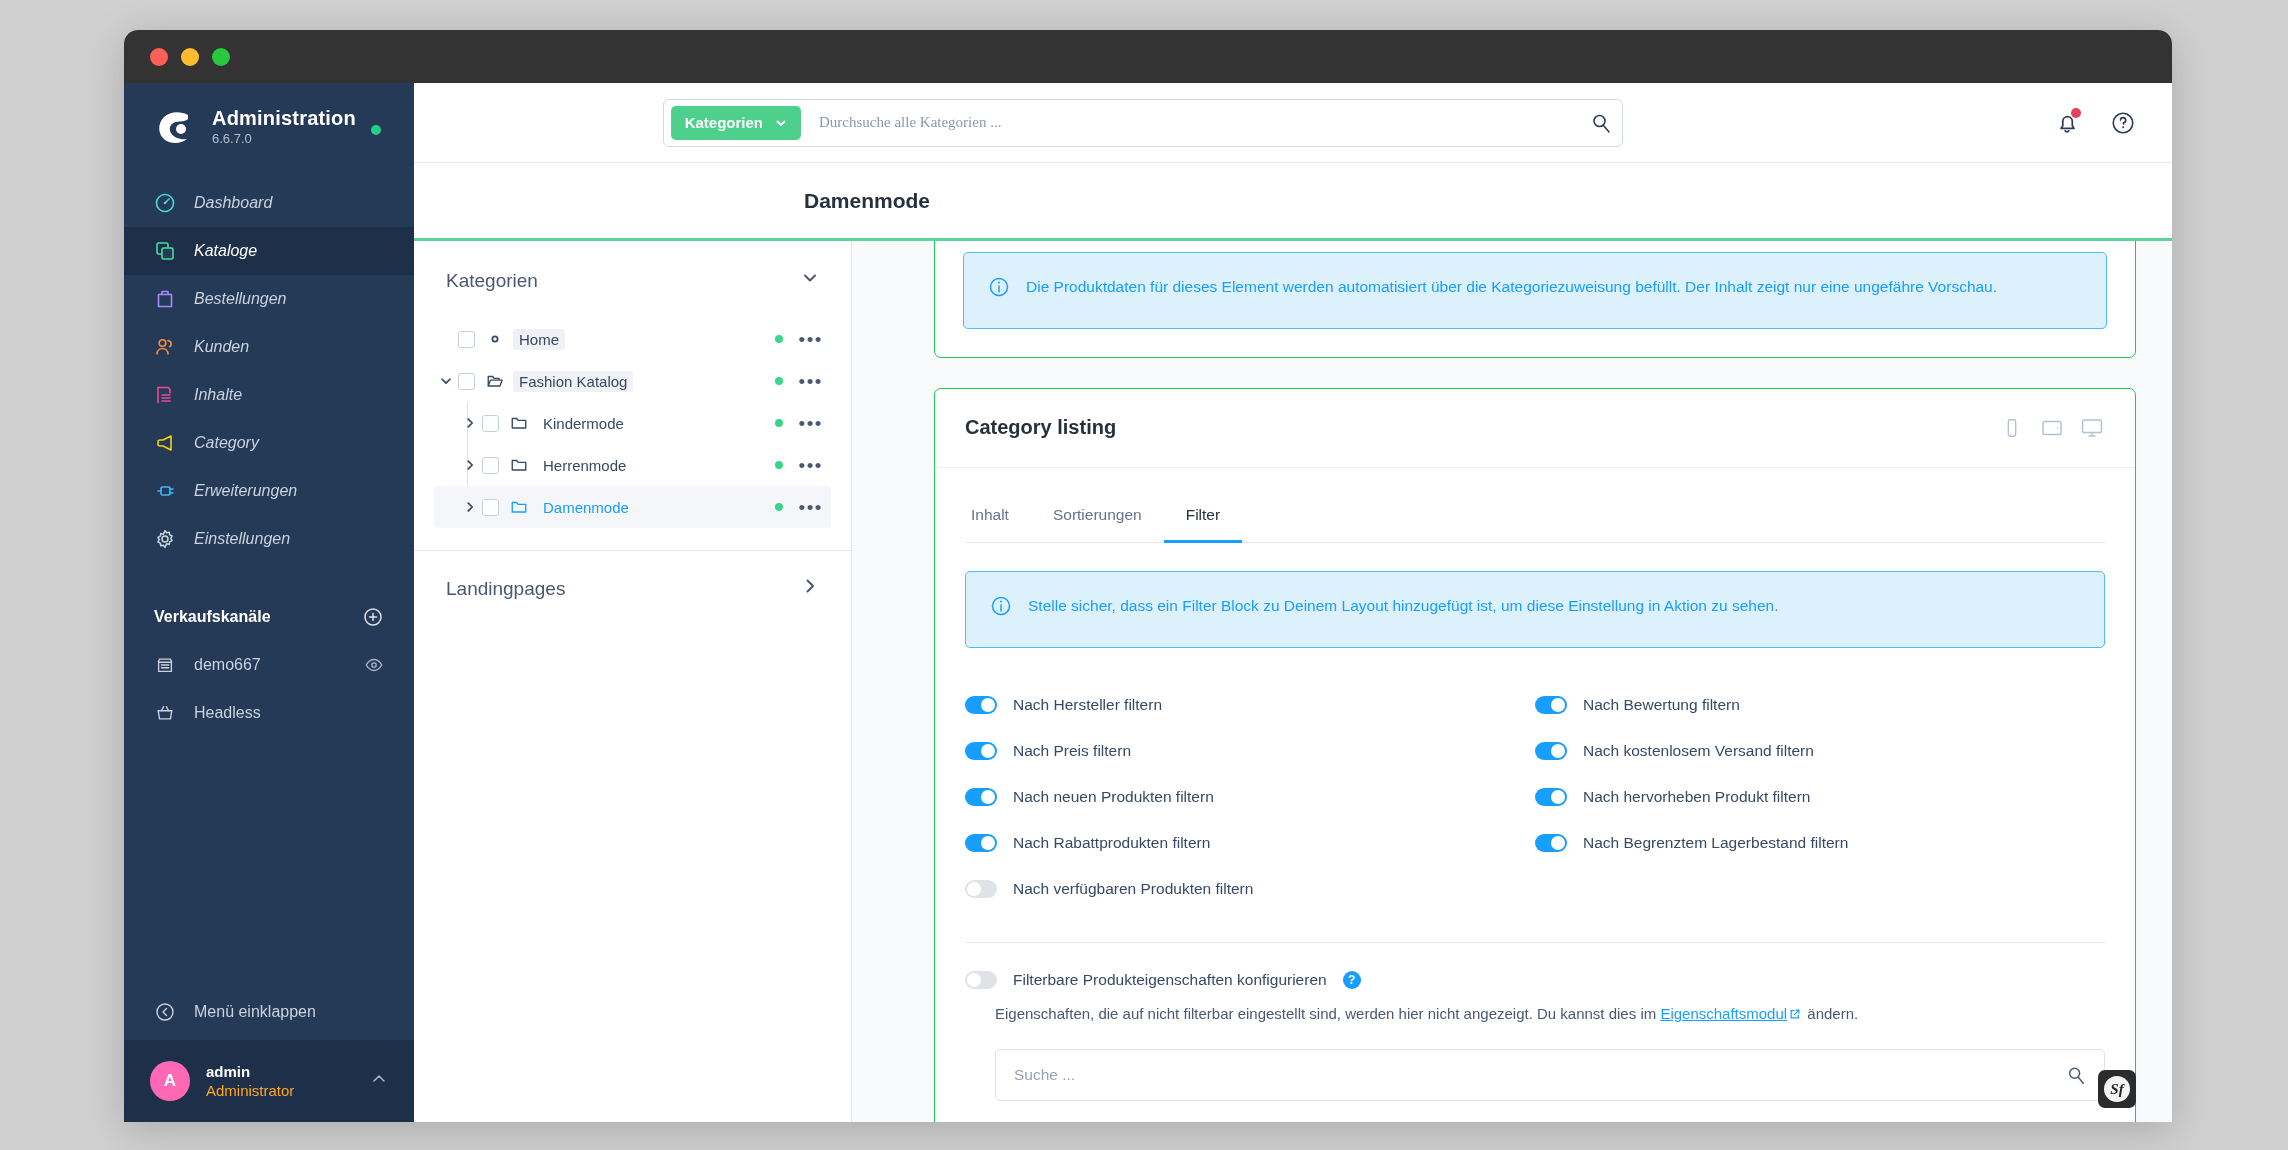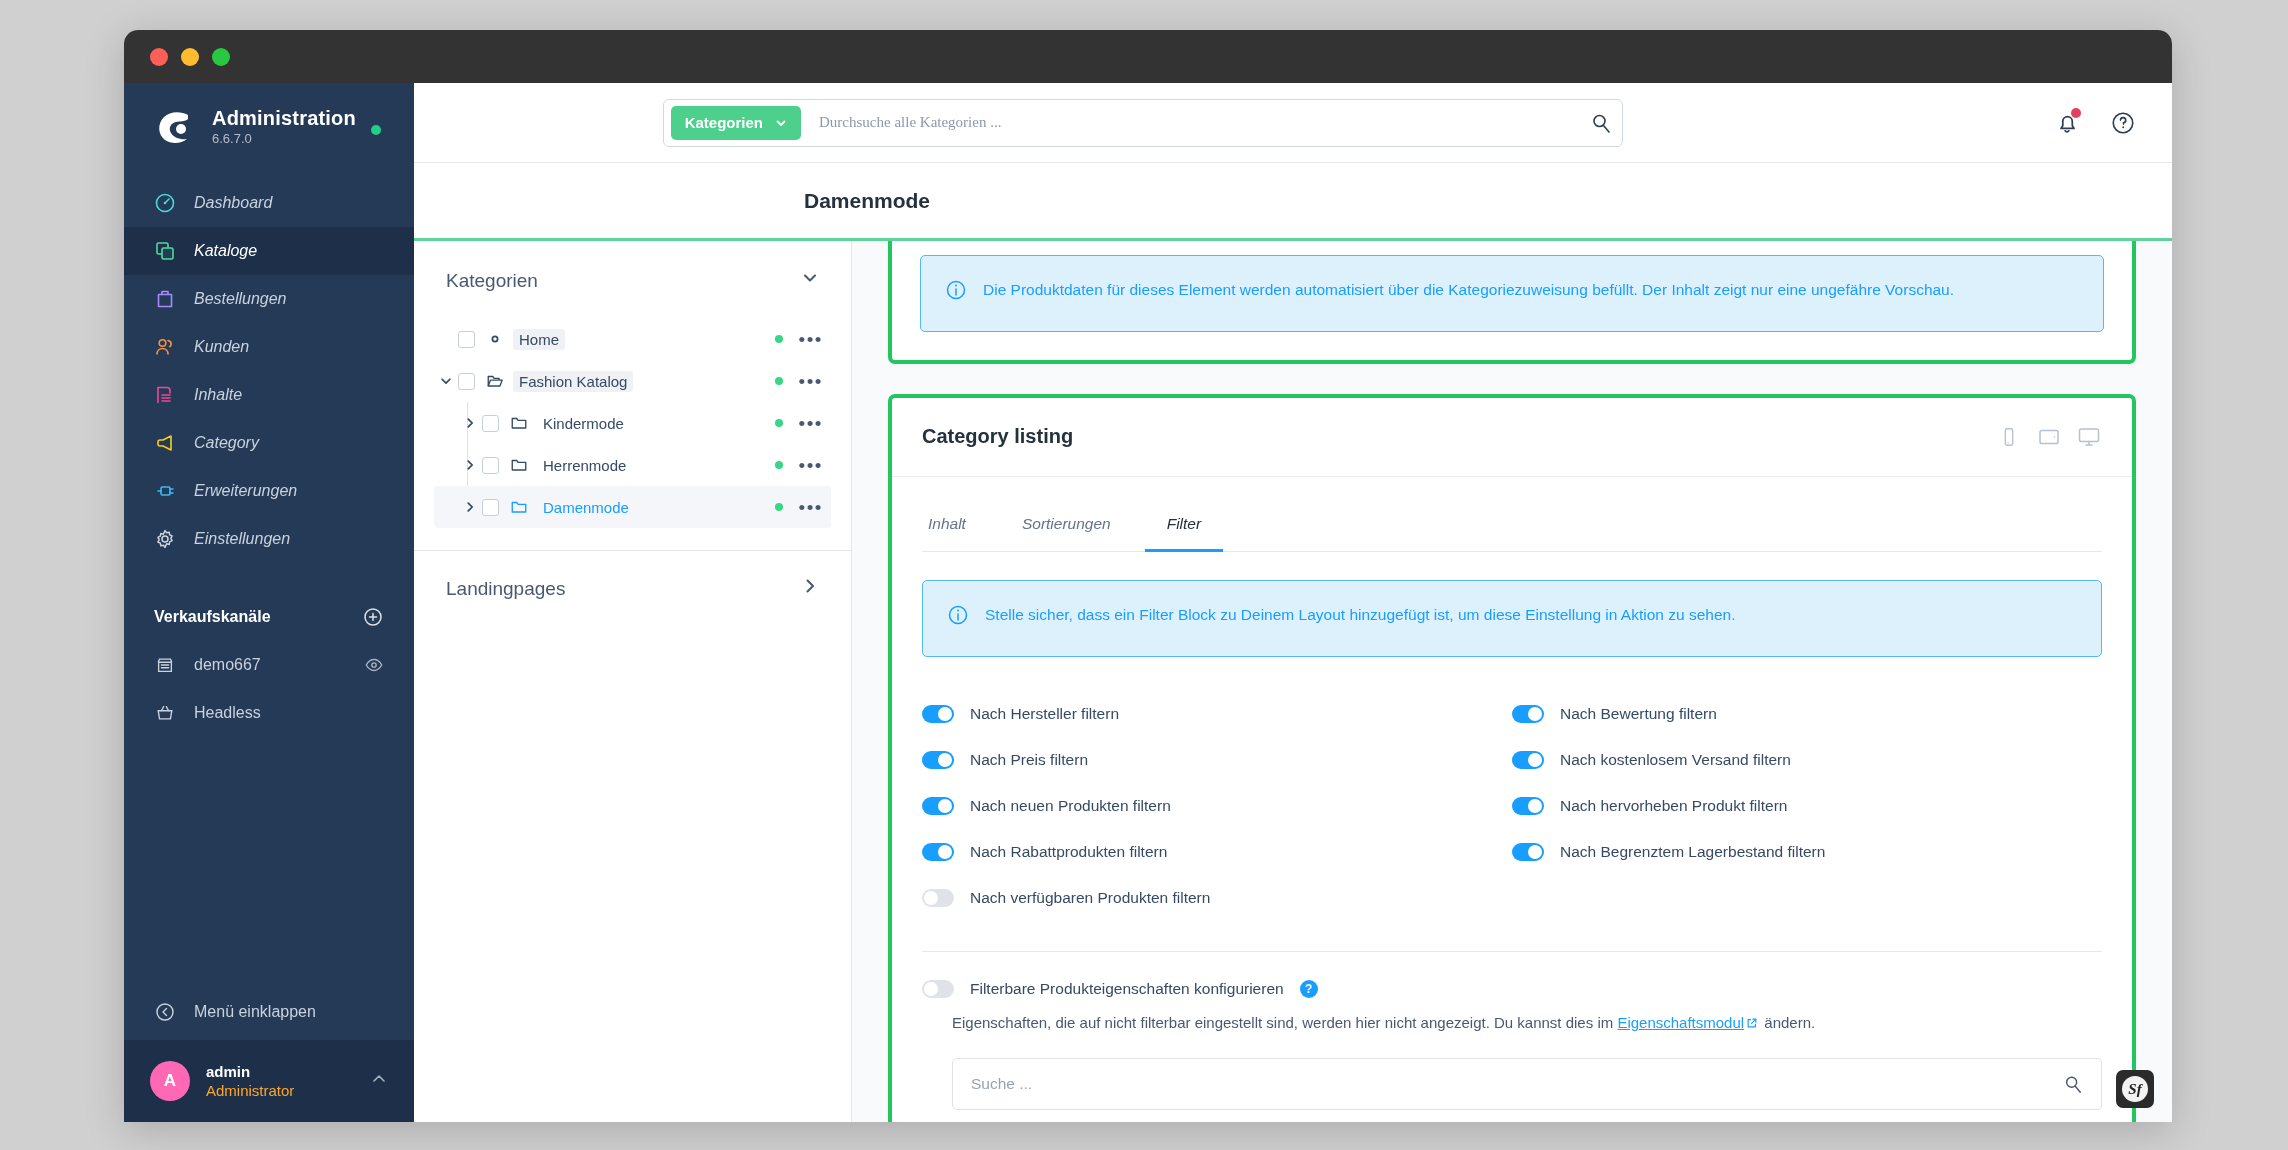--- a/index.html
+++ b/index.html
@@ -221,41 +221,42 @@
   .tp-divider { height:1px; background:#e4e7ed; margin: 12px 0 0 0; }
   .tp-sub {
     display:flex;align-items:center;justify-content:space-between;
     padding: 26px 32px; font-size: 19px; color:#4a5970; cursor:pointer;
   }
 
   
   .mainarea { flex:1; min-width:0; overflow:hidden; padding: 0 0 0 0; position:relative;}
   .mainpad { padding: 0 36px 0 36px; }
   .card {
-    background:#fff; border:4px solid #22c55e; border-radius:7px;
+    background:#fff; border:1px solid #22c55e; border-radius:7px;
     box-shadow: 0 1px 3px rgba(120,130,150,.07);
     margin-bottom: 30px;
+    margin-left: 46px;
   }
   .card.first { margin-top:-24px; padding: 34px 28px 28px 28px;}
   .alert {
     background:#ddf1fd; border:1px solid #52b9f7; border-radius:5px;
     display:flex; gap:16px; padding: 22px 24px;
     color:#189eff; font-size:15.5px; line-height:1.6;
   }
   .alert .ic { flex:0 0 22px; margin-top:1px;}
   .card-head {
     display:flex;align-items:center;justify-content:space-between;
     padding: 26px 30px 26px 30px;
     border-bottom:1px solid #e9edf2;
   }
   .card-title { font-size:20px; font-weight:bold; color:#25323d;}
   .devicegrp { display:flex; align-items:center; gap:14px;}
   .devbtn { width:26px;height:26px; cursor:pointer; display:flex;align-items:center;justify-content:center;}
   .card-body { padding: 30px 30px 0 30px;}
-  .tabs { display:flex; gap:12px; border-bottom:1px solid #e4e7ed;font-style:italic; }
+  .tabs { display:flex; gap:0; border-bottom:1px solid #e4e7ed; }
   .tab {
     padding: 8px 22px 16px 22px;
     font-size:15.5px; color:#64748b; cursor:pointer;
     border-bottom: 3px solid transparent;
     margin-bottom:-1px;
   }
   .tab:first-child{ padding-left: 6px;}
   .tab.active { color:#25323d; border-bottom-color:#189eff;}
   .togglegrid {
     display:grid; grid-template-columns: 1fr 1fr;
@@ -287,21 +288,21 @@
     height: 52px; border:1px solid #dfe3e8; border-radius:5px;
     display:flex;align-items:center; padding: 0 18px;
     background:#fff;
   }
   .searchfield input {
     flex:1;border:none;outline:none;font-size:15.5px;color:#4a5970;
     font-family:"Liberation Sans", sans-serif; background:transparent;
   }
   .searchfield input::placeholder{color:#98a2b3;}
   .sf-badge {
-    position:absolute; right:18px; bottom:14px;
+    position:absolute; right:36px; bottom:14px;
     width:38px;height:38px;border-radius:7px;background:#2b2b2b;
     display:flex;align-items:center;justify-content:center;
   }
   .sf-circle{width:26px;height:26px;border-radius:50%;background:#f3f3f3;display:flex;align-items:center;justify-content:center;
     font-family:"Liberation Serif", serif; font-style:italic; font-size:15px; color:#222; font-weight:bold;}
 </style>
 </head>
 <body>
 
 <div class="desktop">

